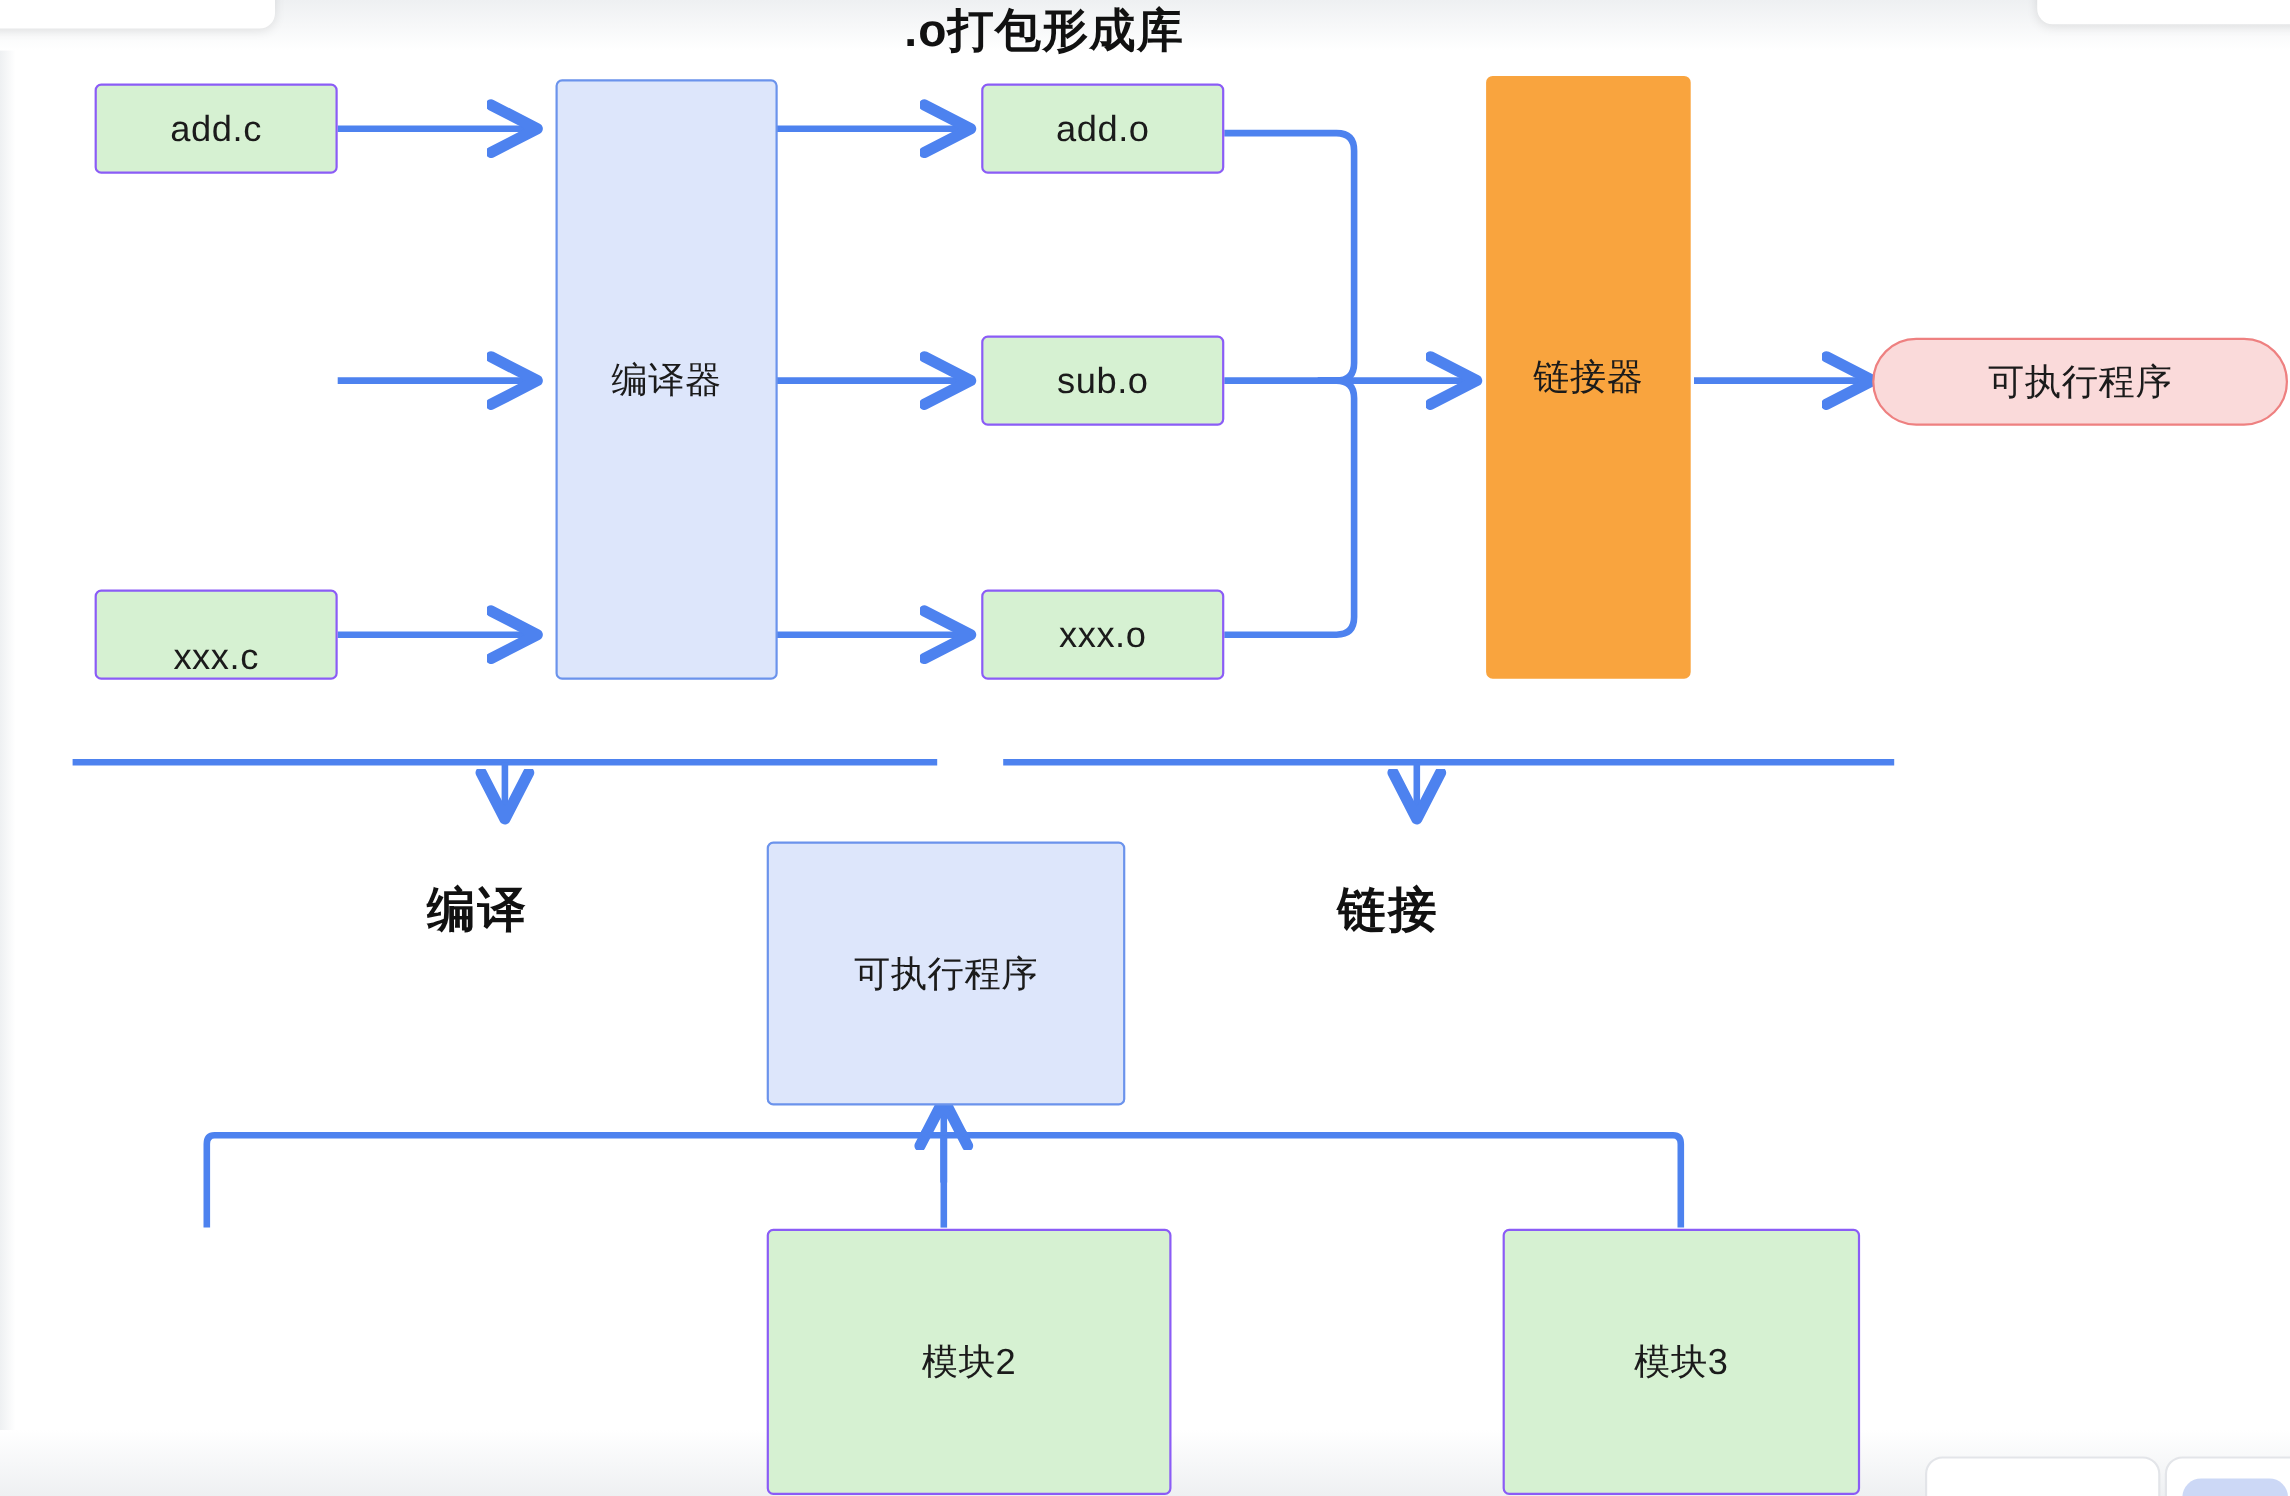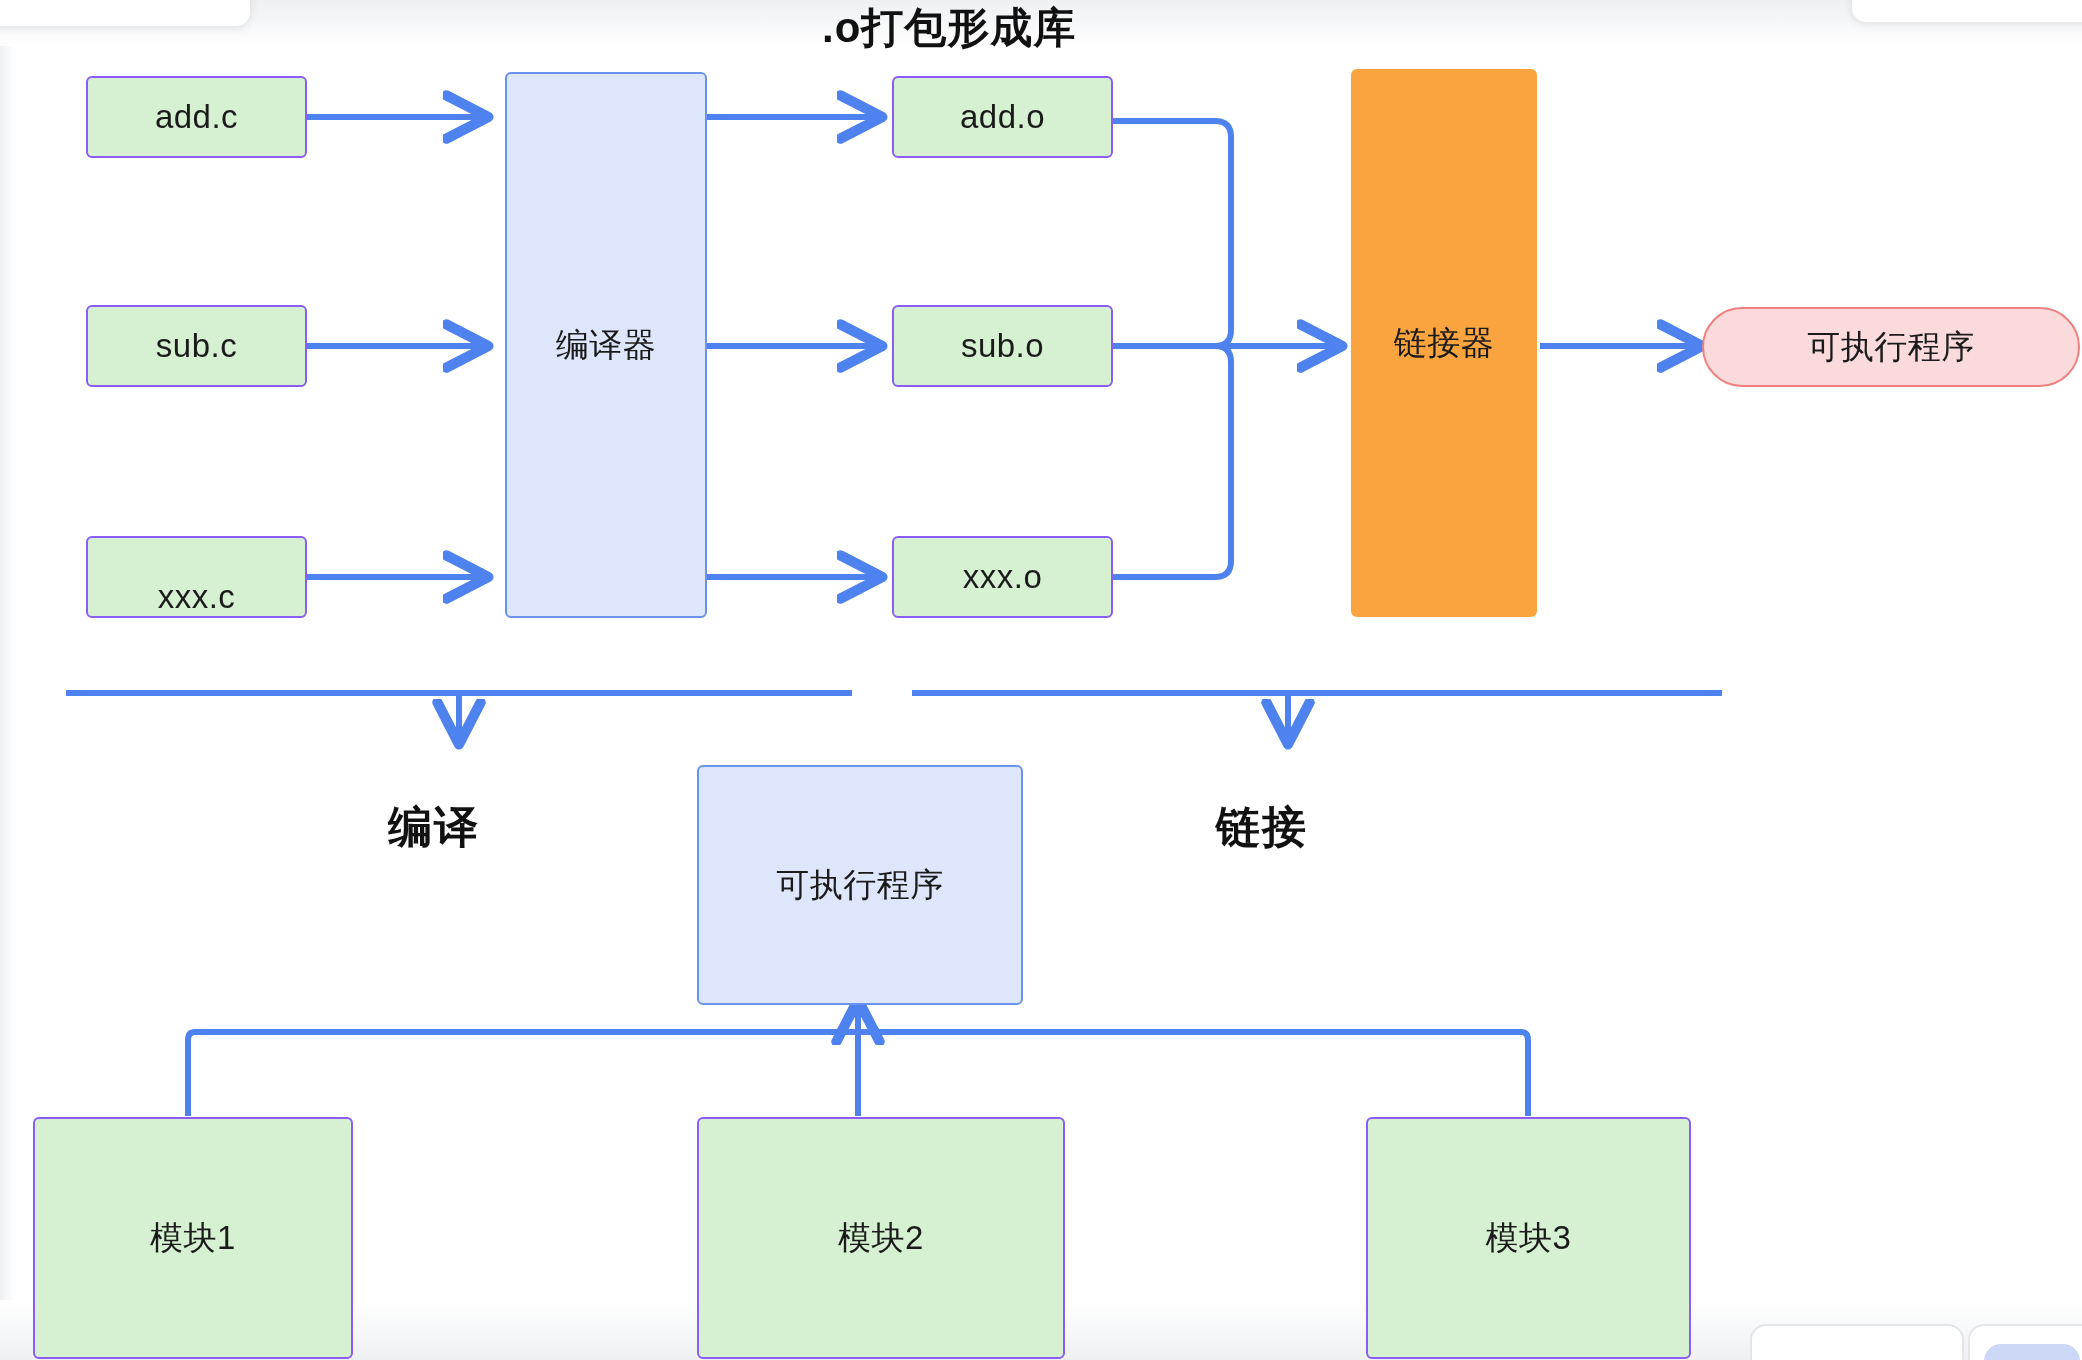--- a/index.html
+++ b/index.html
@@ -168,23 +168,20 @@
     </g>
 
     <g fill="none" stroke="#4d82ef" stroke-width="6" stroke-linecap="round" stroke-linejoin="round">
       <path d="M840,1030 L858,1008 L876,1030"></path>
     </g>
   </svg>
 
   <div class="node node-green" style="left:86px; top:76px; width:221px; height:82px;">
     <span>add.c</span>
   </div>
-  <div class="node node-green" style="left:86px; top:305px; width:221px; height:82px;">
-    <span>sub.c</span>
-  </div>
   <div class="node node-green" style="left:86px; top:536px; width:221px; height:82px;align-items:flex-end;">
     <span>xxx.c</span>
   </div>
 
   <div class="node node-blue" style="left:505px; top:72px; width:202px; height:546px;">
     <span>编译器</span>
   </div>
 
   <div class="node node-green" style="left:892px; top:76px; width:221px; height:82px;">
     <span>add.o</span>
@@ -204,23 +201,20 @@
     <span>可执行程序</span>
   </div>
 
   <div class="section-label" style="left:388px; top:798px;">编译</div>
   <div class="section-label" style="left:1216px; top:798px;">链接</div>
 
   <div class="node node-blue" style="left:697px; top:765px; width:326px; height:240px;">
     <span>可执行程序</span>
   </div>
 
-  <div class="node node-green" style="left:33px; top:1117px; width:320px; height:242px;">
-    <span>模块1</span>
-  </div>
   <div class="node node-green" style="left:697px; top:1117px; width:368px; height:242px;">
     <span>模块2</span>
   </div>
   <div class="node node-green" style="left:1366px; top:1117px; width:325px; height:242px;">
     <span>模块3</span>
   </div>
 
 </div>
 
 </body></html>

